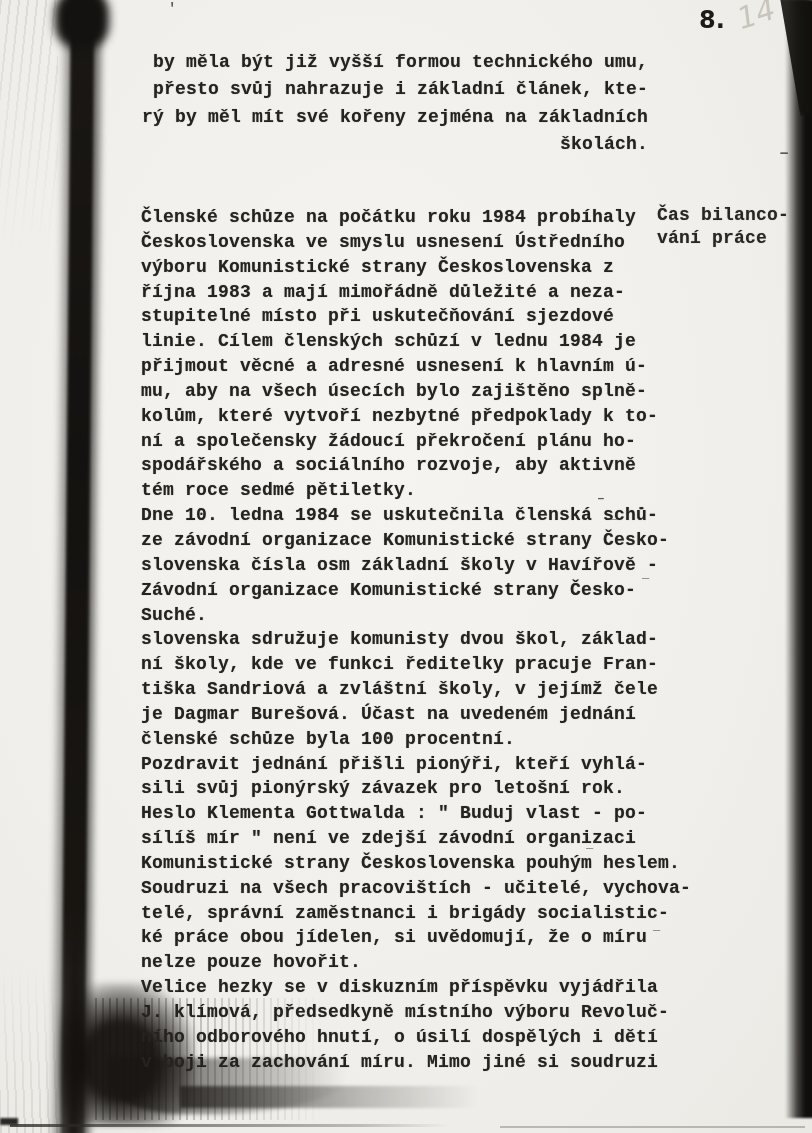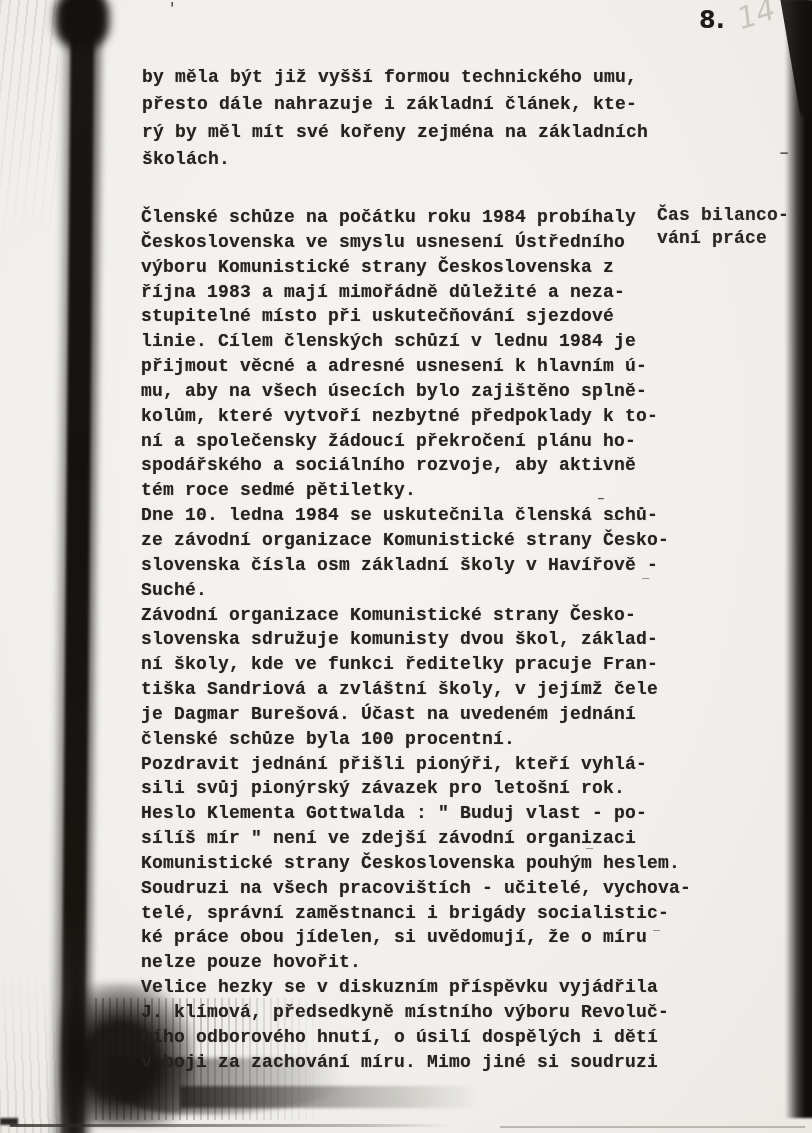--- a/index.html
+++ b/index.html
@@ -5,21 +5,21 @@
   html,body{margin:0;padding:0;}
   body{width:812px;height:1133px;background:#e9e7e3;font-family:"Liberation Mono","DejaVu Sans Mono",monospace;}
   .page{position:relative;width:812px;height:1133px;overflow:hidden;
         background:radial-gradient(ellipse at 45% 40%, #f5f4f1 0%, #f0efeb 60%, #ebe9e4 100%);}
   .abs{position:absolute;}
 
   
   .body-text{position:absolute;color:#26231e;font-size:18px;font-weight:700;
              letter-spacing:.2px;text-shadow:0 0 1px rgba(38,35,30,.45);}
   .text-line{white-space:pre;}
-  .p1{left:142px;top:64px;line-height:27.4px;}
+  .p1{left:142px;top:49px;line-height:27.4px;text-align:right;}
   .p2{left:141px;top:161px;line-height:24.85px;margin-top:44px;}
 
   .margin-note{position:absolute;left:657px;top:160px;color:#2a2722;font-size:18px;
                font-weight:700;line-height:22.5px;letter-spacing:.2px;
                text-shadow:0 0 1px rgba(40,37,32,.4);margin-top:44px;}
 
   .page-number{position:absolute;left:699px;top:6px;color:#1d1b18;font-size:24px;
                font-weight:700;font-family:"DejaVu Sans",sans-serif;}
   .hand-mark{position:absolute;left:737px;top:-4px;color:#c1bcb2;font-size:30px;
              font-style:italic;opacity:.8;transform:rotate(-18deg);
@@ -99,42 +99,42 @@
   <div class="page-number">8.</div>
   <div class="hand-mark">14</div>
 
   <div class="margin-note">
     <div>Čas bilanco-</div>
     <div>vání práce</div>
   </div>
 
   <div class="body-text p1">
       <div class="text-line">by měla být již vyšší formou technického umu,</div>
-      <div class="text-line">přesto dále nahrazuje i základní článek, kte-</div>
+      <div class="text-line">přesto svůj nahrazuje i základní článek, kte-</div>
       <div class="text-line">rý by měl mít své kořeny zejména na základních</div>
       <div class="text-line">školách.</div>
     </div>
   <div class="body-text p2">
       <div class="text-line">Členské schůze na počátku roku 1984 probíhaly</div>
       <div class="text-line">Československa ve smyslu usnesení Ústředního</div>
       <div class="text-line">výboru Komunistické strany Československa z</div>
       <div class="text-line">října 1983 a mají mimořádně důležité a neza-</div>
       <div class="text-line">stupitelné místo při uskutečňování sjezdové</div>
       <div class="text-line">linie. Cílem členských schůzí v lednu 1984 je</div>
       <div class="text-line">přijmout věcné a adresné usnesení k hlavním ú-</div>
       <div class="text-line">mu, aby na všech úsecích bylo zajištěno splně-</div>
       <div class="text-line">kolům, které vytvoří nezbytné předpoklady k to-</div>
       <div class="text-line">ní a společensky žádoucí překročení plánu ho-</div>
       <div class="text-line">spodářského a sociálního rozvoje, aby aktivně</div>
       <div class="text-line">tém roce sedmé pětiletky.</div>
       <div class="text-line">Dne 10. ledna 1984 se uskutečnila členská schů-</div>
       <div class="text-line">ze závodní organizace Komunistické strany Česko-</div>
       <div class="text-line">slovenska čísla osm základní školy v Havířově -</div>
+      <div class="text-line">Závodní organizace Komunistické strany Česko-</div>
       <div class="text-line">Suché.</div>
-      <div class="text-line">Závodní organizace Komunistické strany Česko-</div>
       <div class="text-line">slovenska sdružuje komunisty dvou škol, základ-</div>
       <div class="text-line">ní školy, kde ve funkci ředitelky pracuje Fran-</div>
       <div class="text-line">tiška Sandriová a zvláštní školy, v jejímž čele</div>
       <div class="text-line">je Dagmar Burešová. Účast na uvedeném jednání</div>
       <div class="text-line">členské schůze byla 100 procentní.</div>
       <div class="text-line">Pozdravit jednání přišli pionýři, kteří vyhlá-</div>
       <div class="text-line">sili svůj pionýrský závazek pro letošní rok.</div>
       <div class="text-line">Heslo Klementa Gottwalda : " Buduj vlast - po-</div>
       <div class="text-line">sílíš mír " není ve zdejší závodní organizaci</div>
       <div class="text-line">Komunistické strany Československa pouhým heslem.</div>

